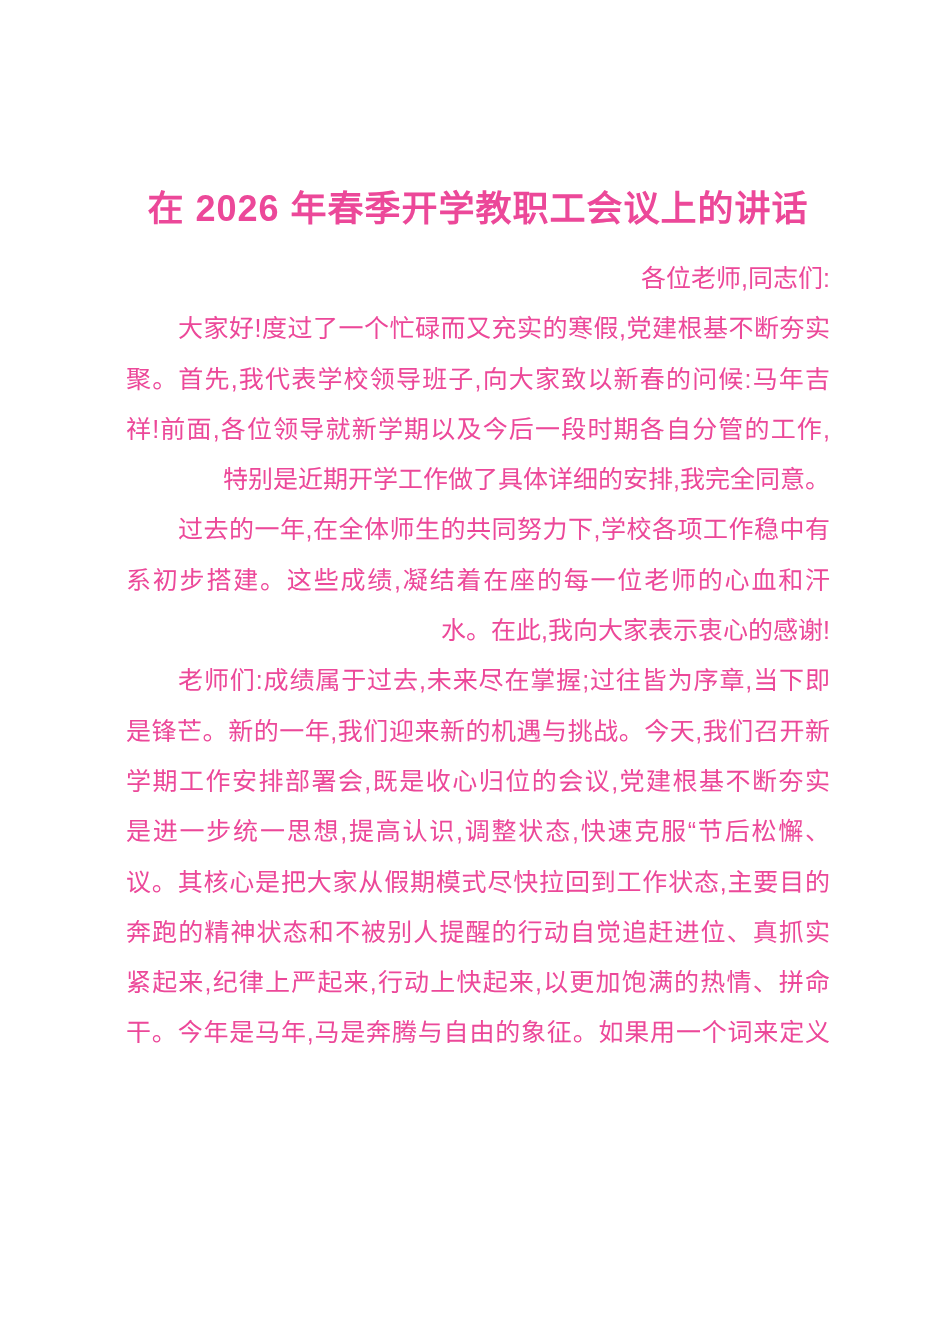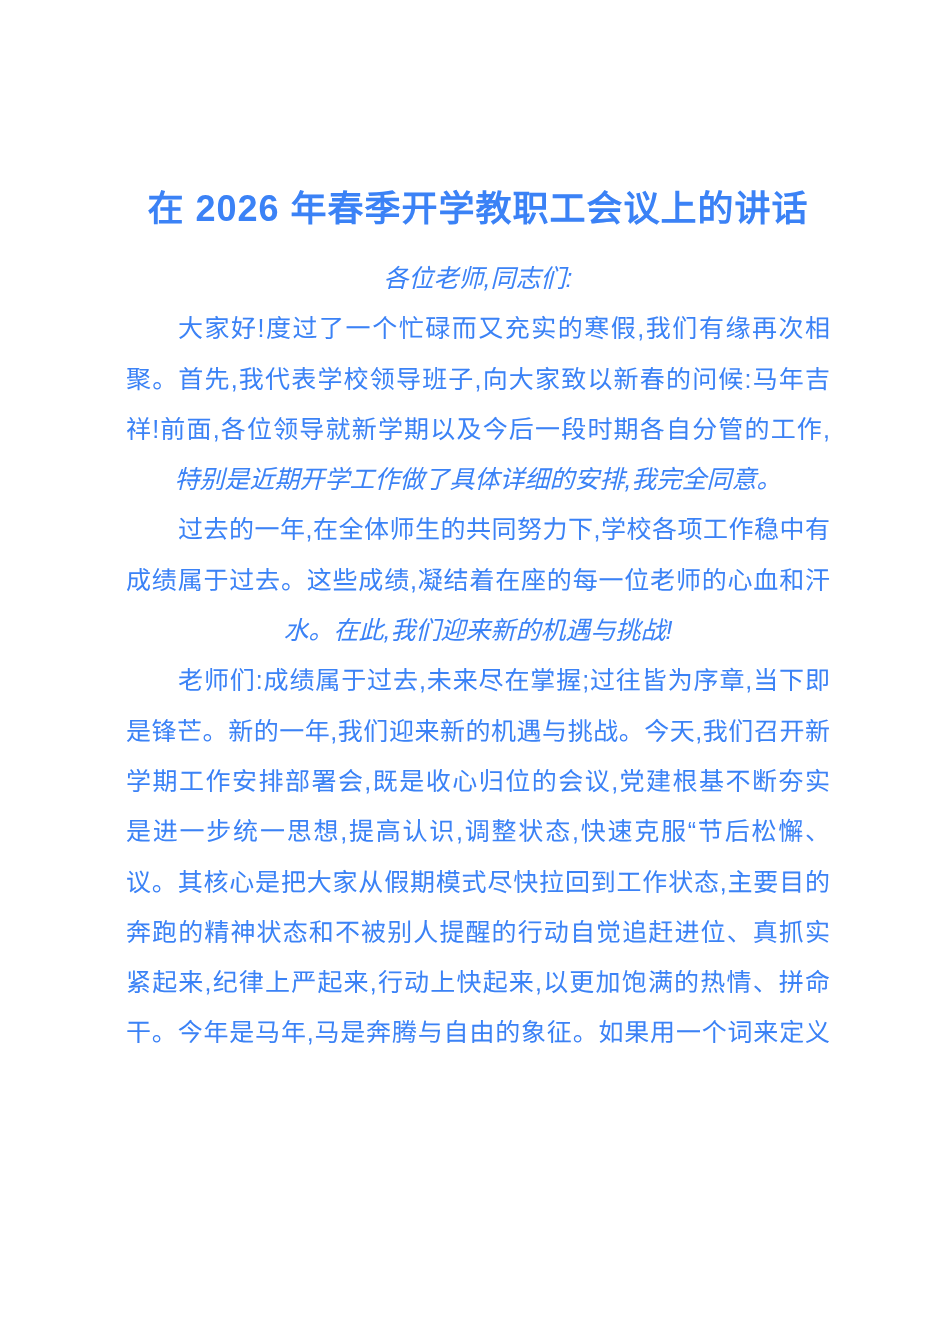--- a/index.html
+++ b/index.html
@@ -8,21 +8,21 @@
     background: #ffffff;
   }
   .page {
     position: relative;
     width: 950px;
     height: 1332px;
     box-sizing: border-box;
     background: #ffffff;
     padding: 180px 120px 0 126px;
     overflow: hidden;
-    color: #3b82f6;
+    color: #ec4899;
     font-family: "Liberation Sans", "DejaVu Sans", sans-serif;
   }
   .title {
     margin: 0 0 15px 0;
     font-size: 36px;
     font-weight: 700;
     line-height: 58px;
     text-align: center;
     letter-spacing: 1px;
   }
@@ -31,47 +31,46 @@
     padding: 0;
   }
   .line {
     font-size: 25px;
     line-height: 50.3px;
     white-space: nowrap;
     text-align: justify;
     text-align-last: justify;
   }
   .line.natural {
-    text-align: center;
+    text-align: right;
     text-align-last: auto;
-    font-style: italic;
   }
   .line.indent {
     text-indent: 52px;
   }
 </style>
 </head>
 <body>
 
 <div class="page">
   <h1 class="title">在 2026 年春季开学教职工会议上的讲话</h1>
   <div id="doc-body">
       <div class="para">
         <div class="line natural">各位老师,同志们:</div>
       </div>
       <div class="para">
-        <div class="line indent">大家好!度过了一个忙碌而又充实的寒假,我们有缘再次相</div>
+        <div class="line indent">大家好!度过了一个忙碌而又充实的寒假,党建根基不断夯实</div>
         <div class="line">聚。首先,我代表学校领导班子,向大家致以新春的问候:马年吉</div>
         <div class="line">祥!前面,各位领导就新学期以及今后一段时期各自分管的工作,</div>
         <div class="line natural">特别是近期开学工作做了具体详细的安排,我完全同意。</div>
       </div>
       <div class="para">
         <div class="line indent">过去的一年,在全体师生的共同努力下,学校各项工作稳中有</div>
-        <div class="line">成绩属于过去。这些成绩,凝结着在座的每一位老师的心血和汗</div>
-        <div class="line natural">水。在此,我们迎来新的机遇与挑战!</div>
+        <div class="line">系初步搭建。这些成绩,凝结着在座的每一位老师的心血和汗</div>
+        <div class="line natural">水。在此,我向大家表示衷心的感谢!</div>
       </div>
       <div class="para">
         <div class="line indent">老师们:成绩属于过去,未来尽在掌握;过往皆为序章,当下即</div>
         <div class="line">是锋芒。新的一年,我们迎来新的机遇与挑战。今天,我们召开新</div>
         <div class="line">学期工作安排部署会,既是收心归位的会议,党建根基不断夯实</div>
         <div class="line">是进一步统一思想,提高认识,调整状态,快速克服“节后松懈、</div>
         <div class="line">议。其核心是把大家从假期模式尽快拉回到工作状态,主要目的</div>
         <div class="line">奔跑的精神状态和不被别人提醒的行动自觉追赶进位、真抓实</div>
         <div class="line">紧起来,纪律上严起来,行动上快起来,以更加饱满的热情、拼命</div>
         <div class="line">干。今年是马年,马是奔腾与自由的象征。如果用一个词来定义</div>

